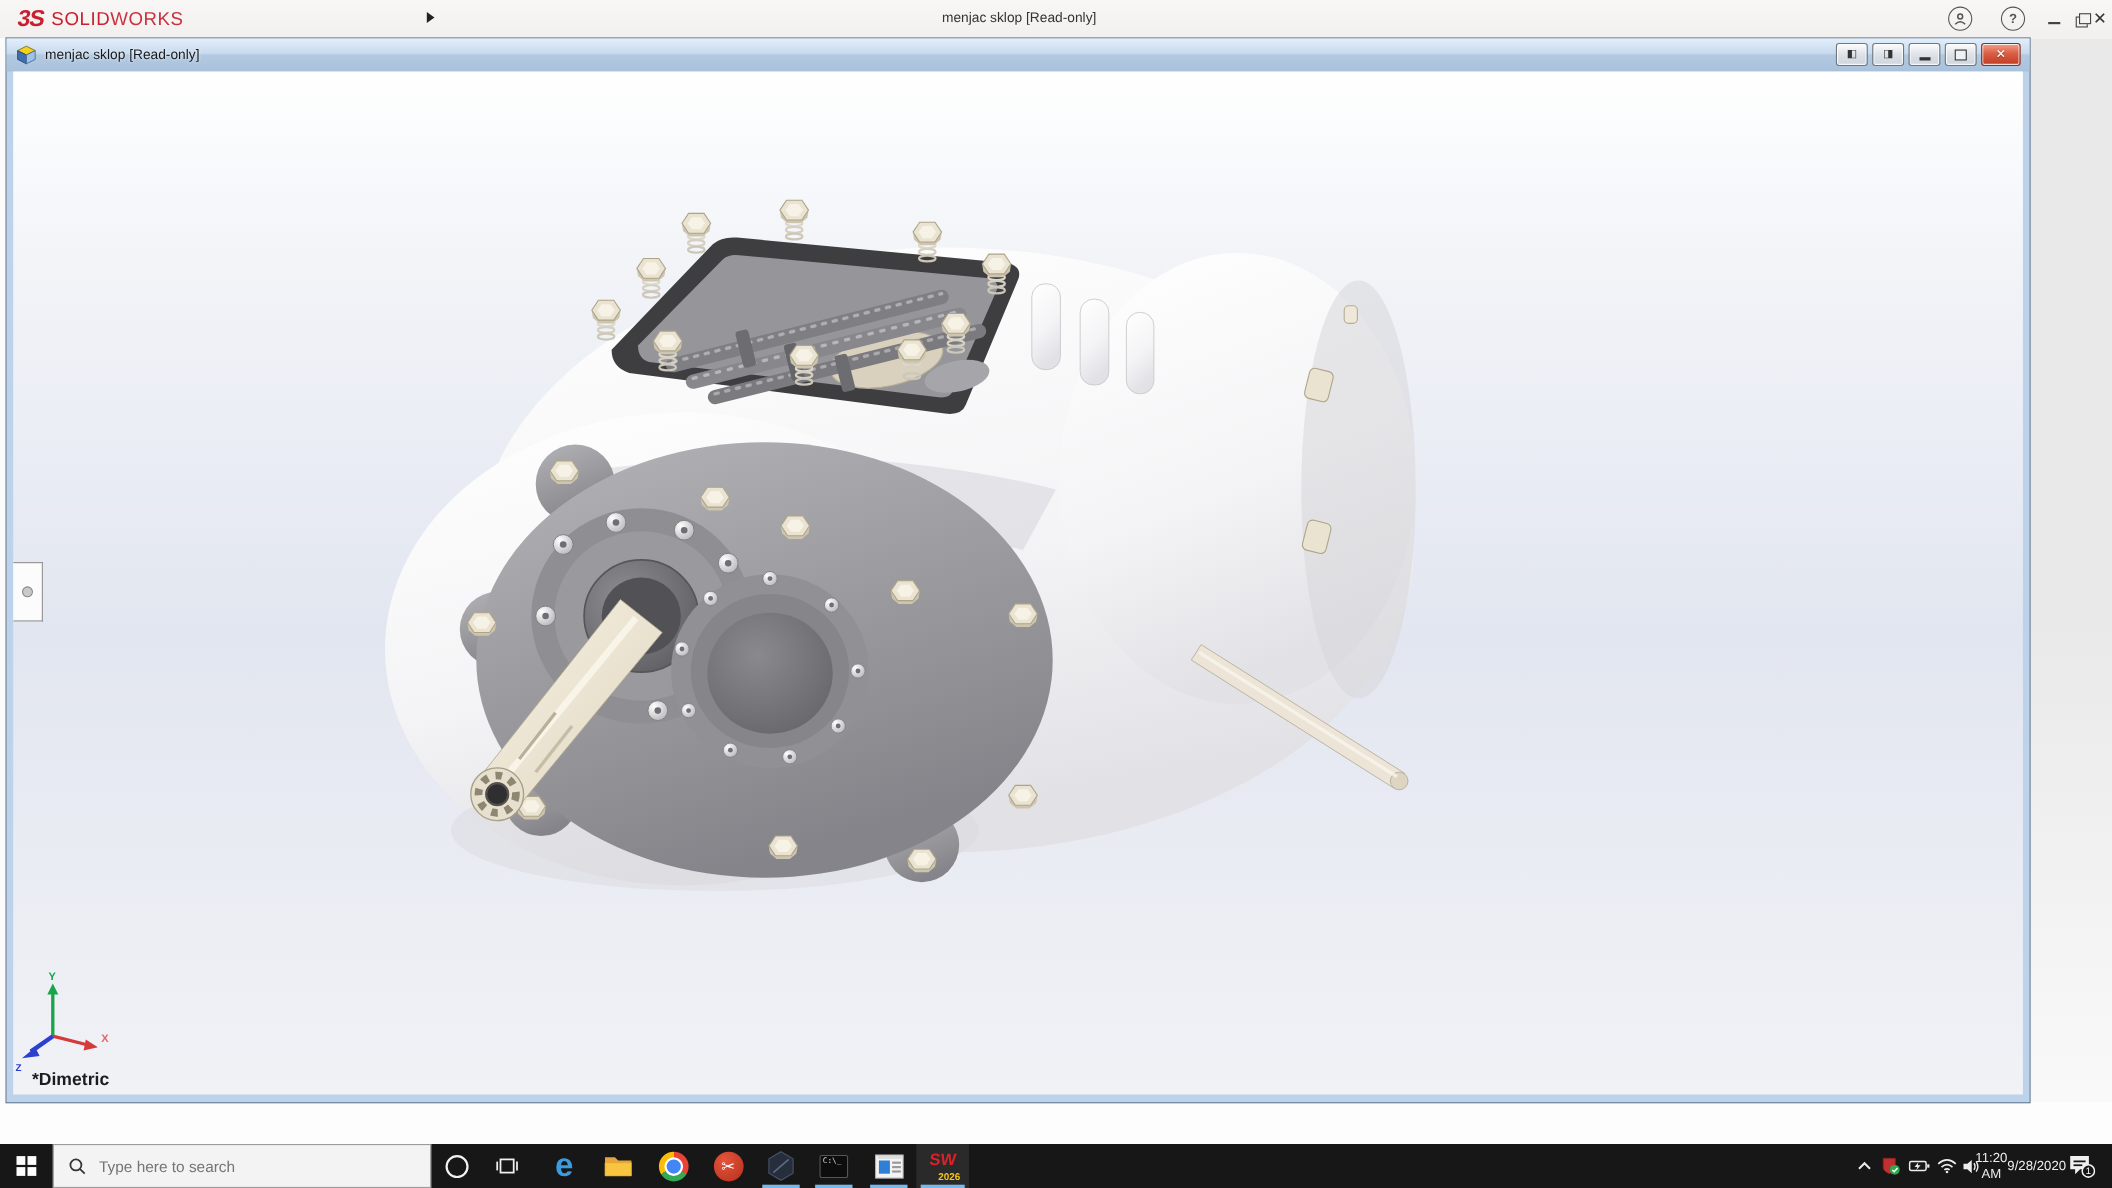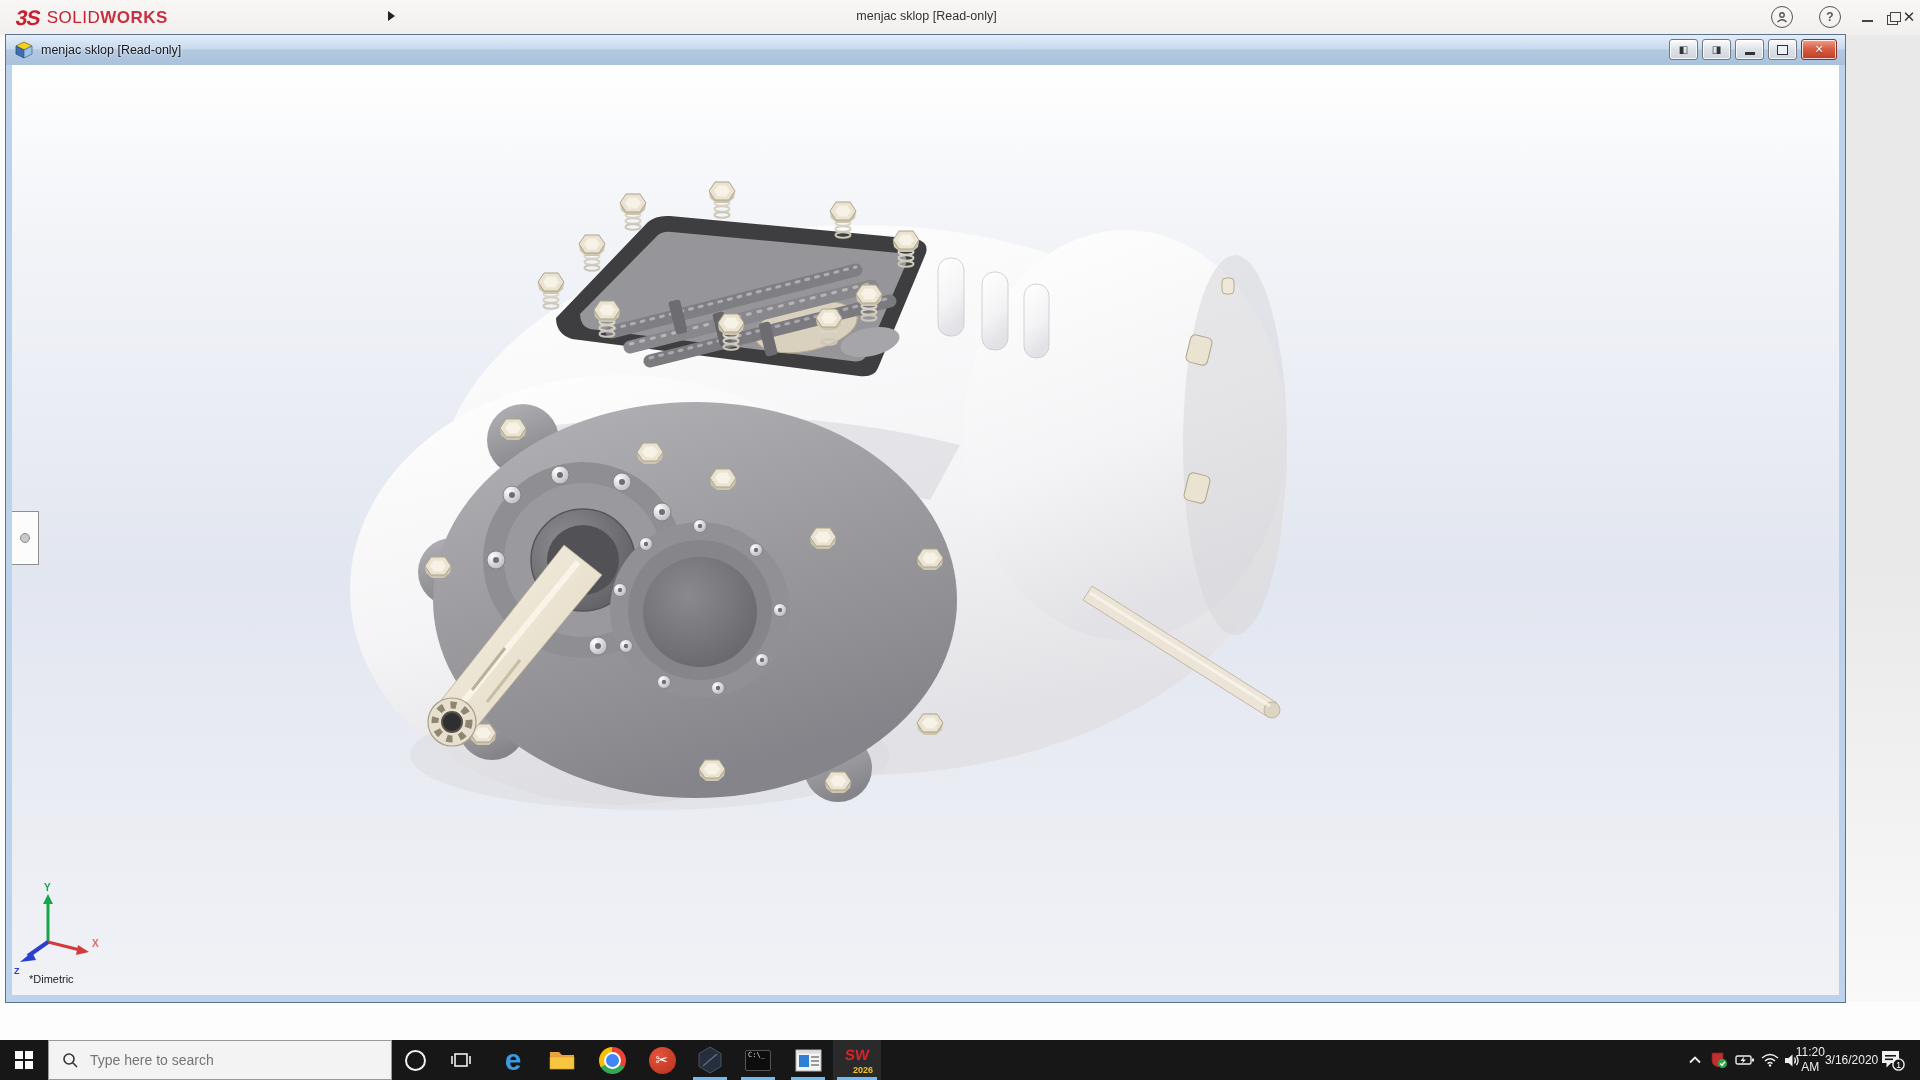--- a/index.html
+++ b/index.html
@@ -4,21 +4,21 @@
 <style>
   html,body{margin:0;padding:0;width:1920px;height:1080px;overflow:hidden;
     font-family:"Liberation Sans","DejaVu Sans",sans-serif;background:#fff;}
   .abs{position:absolute;}
   
   #app-titlebar{left:0;top:0;width:1920px;height:35px;
     background:linear-gradient(#f8f7f6,#f1f0ef);}
   #brand{left:16px;top:6px;height:24px;display:flex;align-items:center;color:#c8202f;}
   #brand-glyph{font-weight:bold;font-size:21px;transform:skewX(-10deg);letter-spacing:-1px;margin-right:7px;}
   #brand-bold{font-weight:400;font-size:17px;letter-spacing:.5px;}
-  #brand-light{font-weight:700;font-size:17px;letter-spacing:.5px;opacity:.92;}
+  #brand-light{font-weight:400;font-size:17px;letter-spacing:.5px;opacity:.92;}
   #brand-arrow{left:388px;top:11px;width:0;height:0;border-left:7px solid #222;
     border-top:5px solid transparent;border-bottom:5px solid transparent;}
   #app-title{left:0;top:0;width:1853px;height:35px;line-height:33px;text-align:center;
     font-size:12.5px;color:#333;pointer-events:none;}
   .appbtn{top:4px;width:28px;height:26px;display:flex;align-items:center;justify-content:center;color:#4a4a4a;}
   .circ{width:20px;height:20px;border:1.7px solid #555;border-radius:50%;
     display:flex;align-items:center;justify-content:center;font-size:12px;font-weight:bold;color:#555;}
   .mini-bar{width:11px;height:2.5px;background:#444;margin-top:8px;}
   .restore-ic{position:relative;width:12px;height:11px;}
   .restore-ic .b1{position:absolute;left:3px;top:0;width:9px;height:8px;border:1.6px solid #444;background:#f4f3f2;}
@@ -41,21 +41,21 @@
   .aerobtn{width:27px;height:19px;border:1px solid #70787f;border-radius:3px;
     background:linear-gradient(#fdfdfd,#dde2e8 50%,#cfd5dc);box-shadow:inset 0 0 0 1px rgba(255,255,255,.8);
     display:flex;align-items:center;justify-content:center;font-size:10px;color:#333;}
   .aerobtn.close{background:linear-gradient(#f0a08c,#d95f44 45%,#c13b24);border-color:#8c3222;color:#fff;
     font-weight:bold;font-size:11px;width:34px;text-shadow:0 1px 1px rgba(0,0,0,.4);}
   .doc-min{width:10px;height:3px;background:#333;margin-top:7px;}
   .doc-restore{width:9px;height:8px;border:1.5px solid #333;background:#eef1f5;}
   
   #viewport{left:6px;top:30px;width:1827px;height:930px;background:
     linear-gradient(#ffffff 0%,#f2f4f8 18%,#e2e6f0 55%,#eceef4 85%,#f1f2f6 100%);overflow:hidden;}
-  #dimetric{left:17px;top:908px;font-size:11px;font-weight:normal;color:#1c1c1c;}
+  #dimetric{left:17px;top:908px;font-size:16px;font-weight:bold;color:#1c1c1c;}
   
   #tree-tab{left:0px;top:446px;width:26px;height:52px;background:#fcfcfc;border:1px solid #8f8f8f;
     border-left:none;display:flex;align-items:center;justify-content:center;}
   #tree-tab .dot{width:8px;height:8px;border-radius:50%;background:#c9c9c9;border:1px solid #8a8a8a;}
   
   #taskbar{left:0;top:1040px;width:1920px;height:40px;background:#171717;}
   .tb{top:0;height:40px;display:flex;align-items:center;justify-content:center;}
   #start-btn{left:0;width:48px;}
   .winlogo{display:grid;grid-template-columns:8px 8px;grid-template-rows:8px 8px;gap:1.5px;}
   .winlogo div{background:#fdfdfd;}
@@ -491,21 +491,21 @@
   </div>
   <div id="tray-vol" class="tray abs">
     <svg width="17" height="15" viewBox="0 0 17 15">
       <polygon points="1,5 4.5,5 8.5,1.5 8.5,13.5 4.5,10 1,10" fill="#ededed"></polygon>
       <path d="M10.5 4.5 Q12.5 7.5 10.5 10.5" fill="none" stroke="#ededed" stroke-width="1.3"></path>
       <path d="M12.5 2.8 Q15.5 7.5 12.5 12.2" fill="none" stroke="#ededed" stroke-width="1.3"></path>
     </svg>
   </div>
   <div id="tray-clock" class="tray abs">
     <span>11:20 AM</span>
-    <span>3/16/2020</span>
+    <span>9/28/2020</span>
   </div>
   <div id="tray-ac" class="tray abs">
     <svg width="26" height="24" viewBox="0 0 26 24">
       <path d="M3 3 h17 v12 h-8 l-4.5 4.5 v-4.5 h-4.5 z" fill="#f0f0f0"></path>
       <rect x="6" y="7" width="11" height="1.6" fill="#171717"></rect>
         <rect x="6" y="10.5" width="8" height="1.6" fill="#171717"></rect>
       <circle cx="19.5" cy="16.5" r="5.6" fill="#171717" stroke="#f0f0f0" stroke-width="1.4"></circle>
       <text x="19.5" y="19.6" font-size="8.5" fill="#fff" text-anchor="middle" font-family="Liberation Sans, sans-serif">1</text>
     </svg>
   </div>

